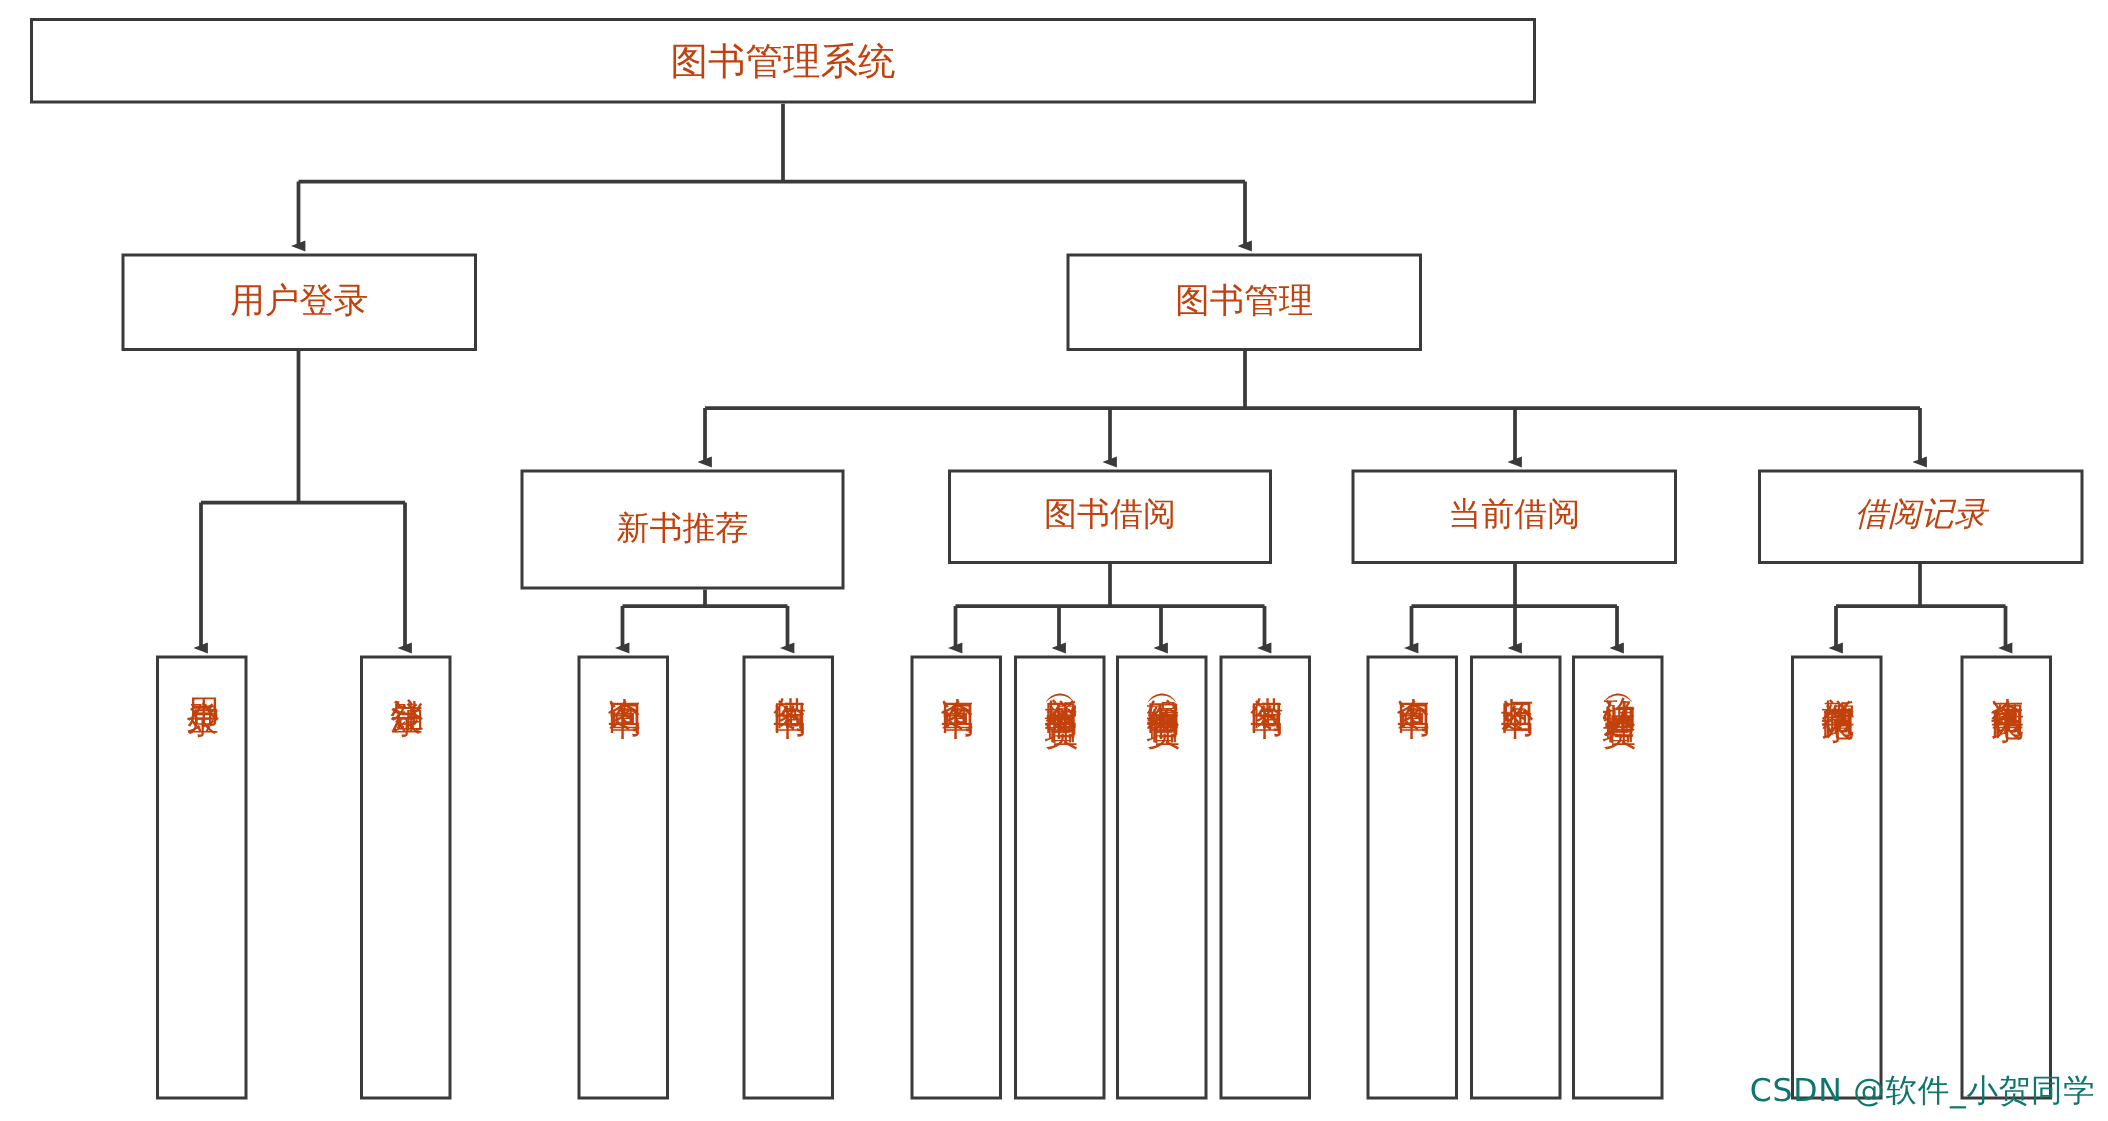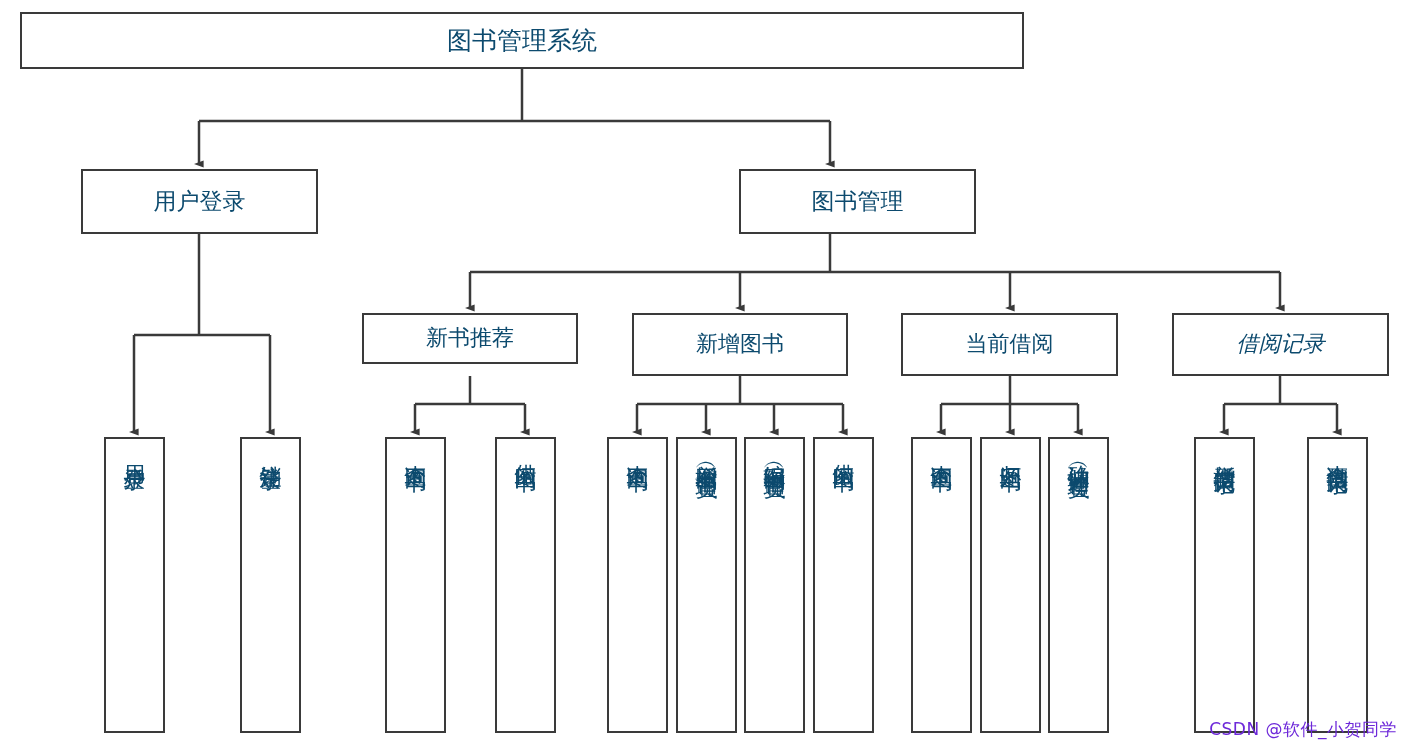--- a/index.html
+++ b/index.html
@@ -26,21 +26,21 @@
     pointer-events: none;
   }
   .node {
     position: absolute;
     box-sizing: border-box;
     background: #ffffff;
     border: 2.5px solid #3a3a3a;
     display: flex;
     align-items: center;
     justify-content: center;
-    color: #0c4a6e;
+    color: #c2410c;
   }
   .node.level0 { font-size: 25px; }
   .node.level1 { font-size: 23px; }
   .node.level2 { font-size: 22px; }
   .node .lbl {
     line-height: 1.1;
     white-space: nowrap;
   }
   
   .node.leaf {
@@ -54,22 +54,22 @@
     font-size: 22px;
     letter-spacing: 2px;
     line-height: 1;
     white-space: nowrap;
     text-align: left;
   }
   .watermark {
     position: absolute;
     right: 8px;
     bottom: 6px;
-    font-size: 17px;
-    color: #6d28d9;
+    font-size: 21px;
+    color: #0f766e;
     letter-spacing: 0.5px;
     white-space: nowrap;
   }
 </style>
 </head>
 <body>
 
 <div id="canvas">
 
   <svg class="wires" viewBox="0 0 1405 747" xmlns="http://www.w3.org/2000/svg">
@@ -124,29 +124,29 @@
     </g>
   </svg>
 
   <div class="node level0" style="left:20px; top:12px; width:1004px; height:57px;">
     <span class="lbl">图书管理系统</span>
   </div>
 
   <div class="node level1" style="left:81px; top:169px; width:237px; height:65px;">
     <span class="lbl">用户登录</span>
   </div>
-  <div class="node level1" style="left:711px; top:169px; width:237px; height:65px;margin-left:28px;">
+  <div class="node level1" style="left:711px; top:169px; width:237px; height:65px;">
     <span class="lbl">图书管理</span>
   </div>
 
-  <div class="node level2" style="left:362px; top:313px; width:216px; height:51px;">
+  <div class="node level2" style="left:347px; top:313px; width:216px; height:80px;">
     <span class="lbl">新书推荐</span>
   </div>
   <div class="node level2" style="left:632px; top:313px; width:216px; height:63px;">
-    <span class="lbl">新增图书</span>
+    <span class="lbl">图书借阅</span>
   </div>
   <div class="node level2" style="left:901px; top:313px; width:217px; height:63px;justify-content:center;">
     <span class="lbl">当前借阅</span>
   </div>
   <div class="node level2" style="left:1172px; top:313px; width:217px; height:63px;font-style:italic;">
     <span class="lbl">借阅记录</span>
   </div>
 
   <div class="node leaf" style="left:104px; top:437px; width:61px; height:296px;">
     <span class="lbl">用户登录</span>

